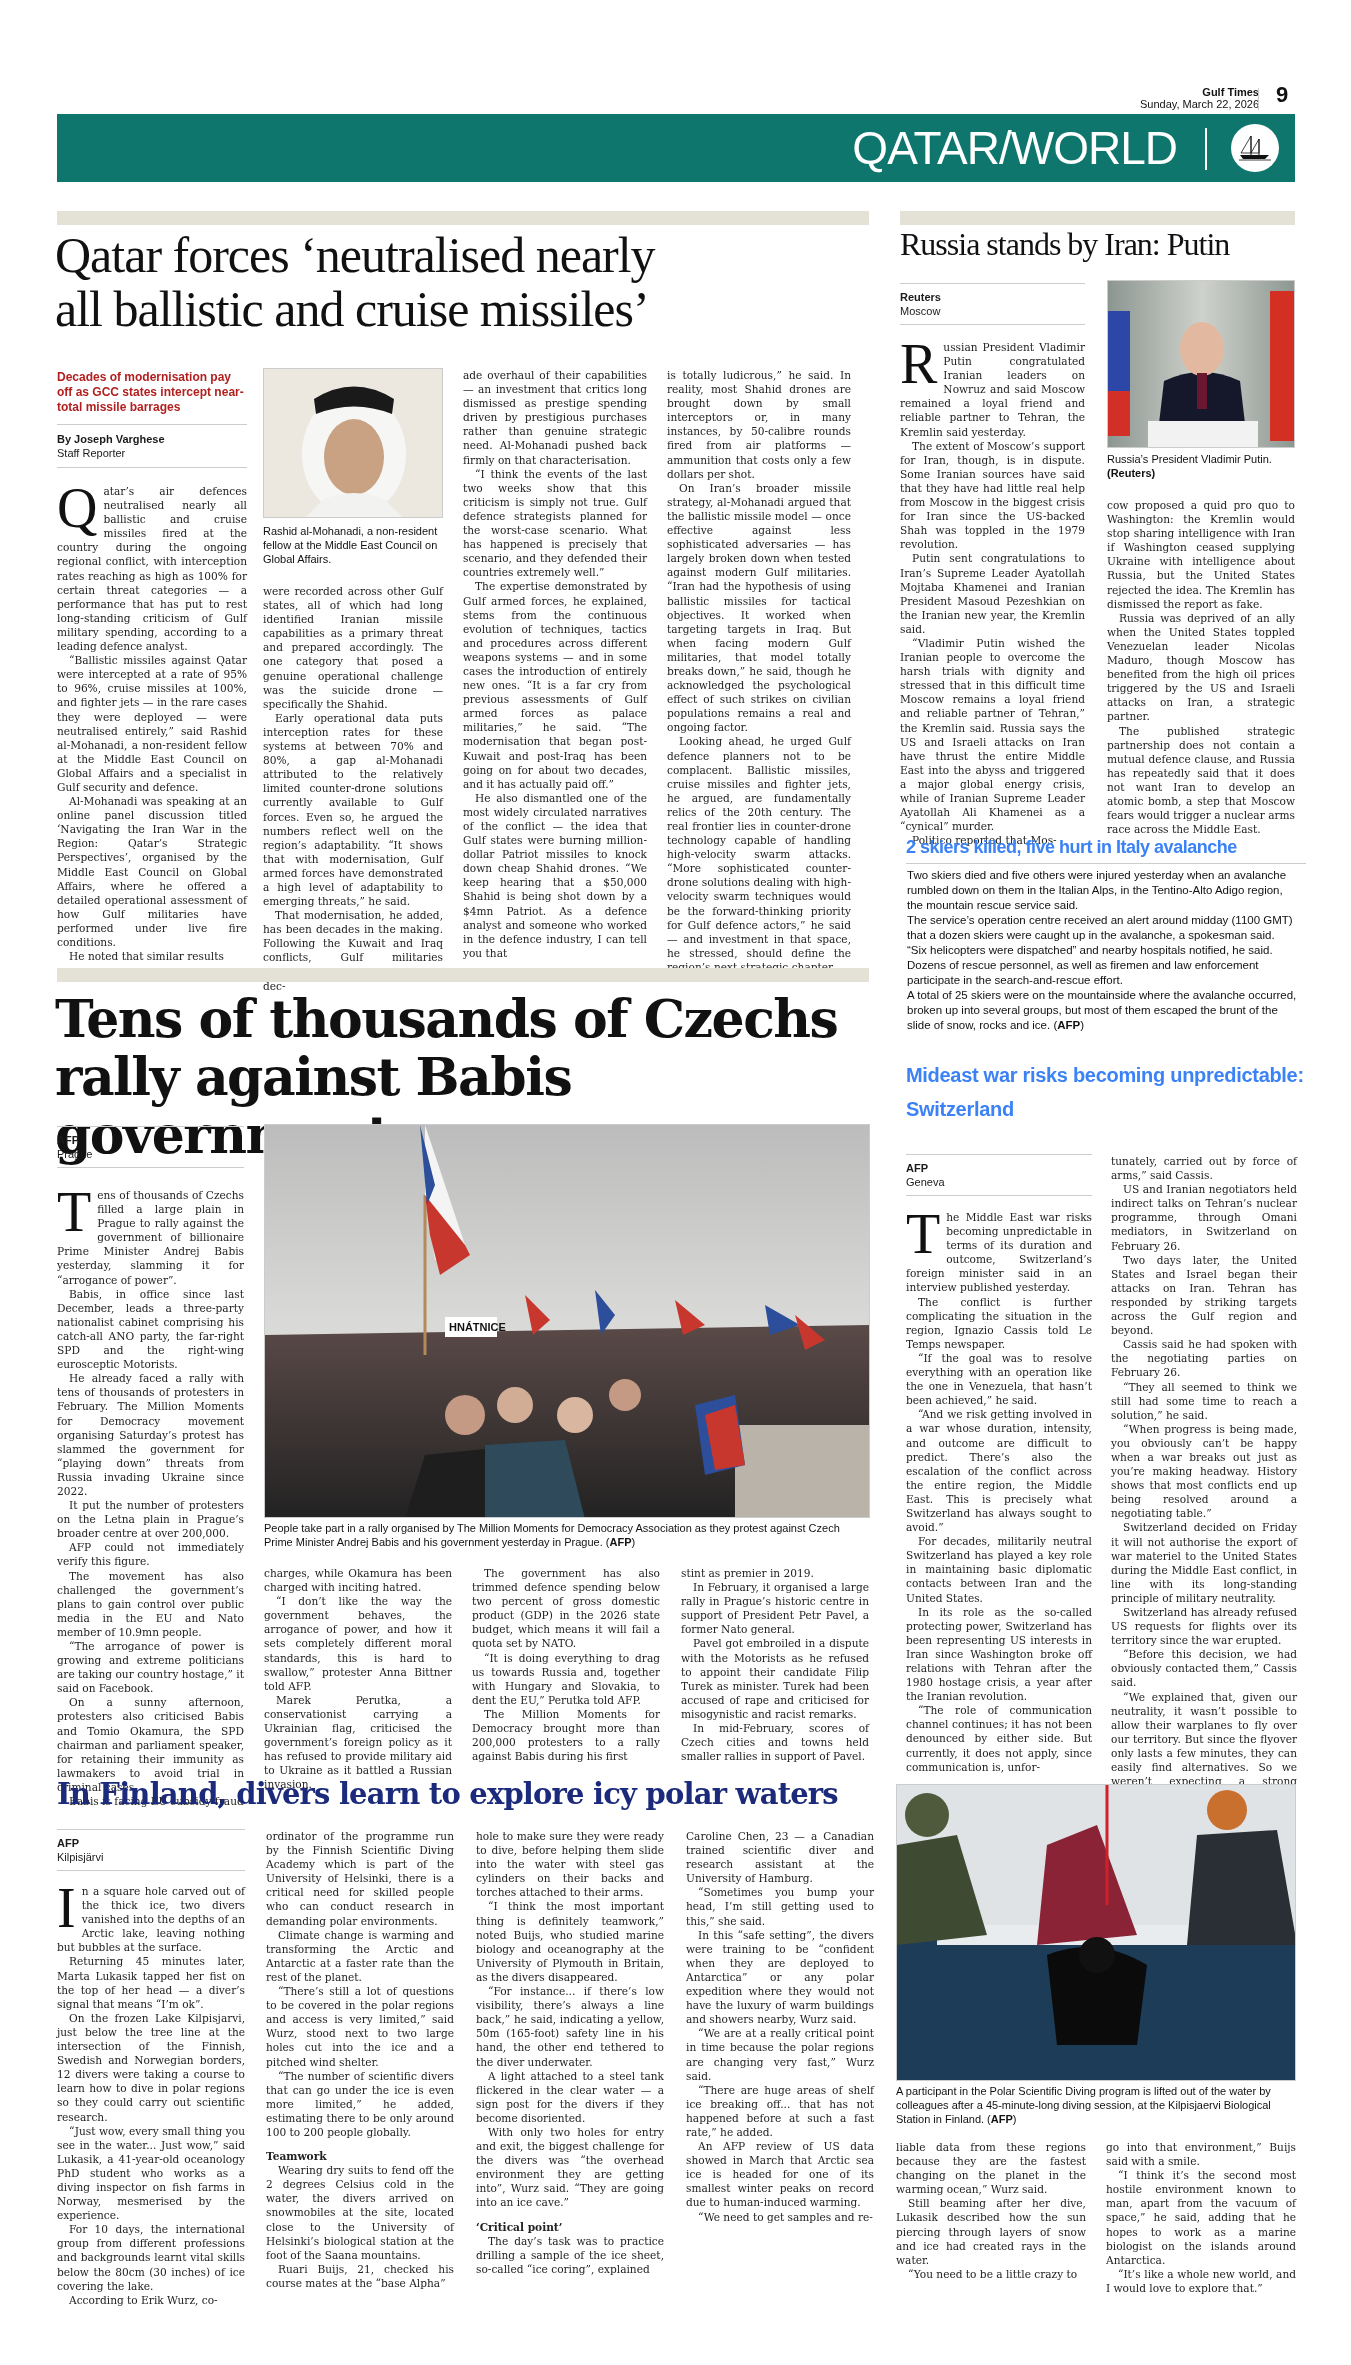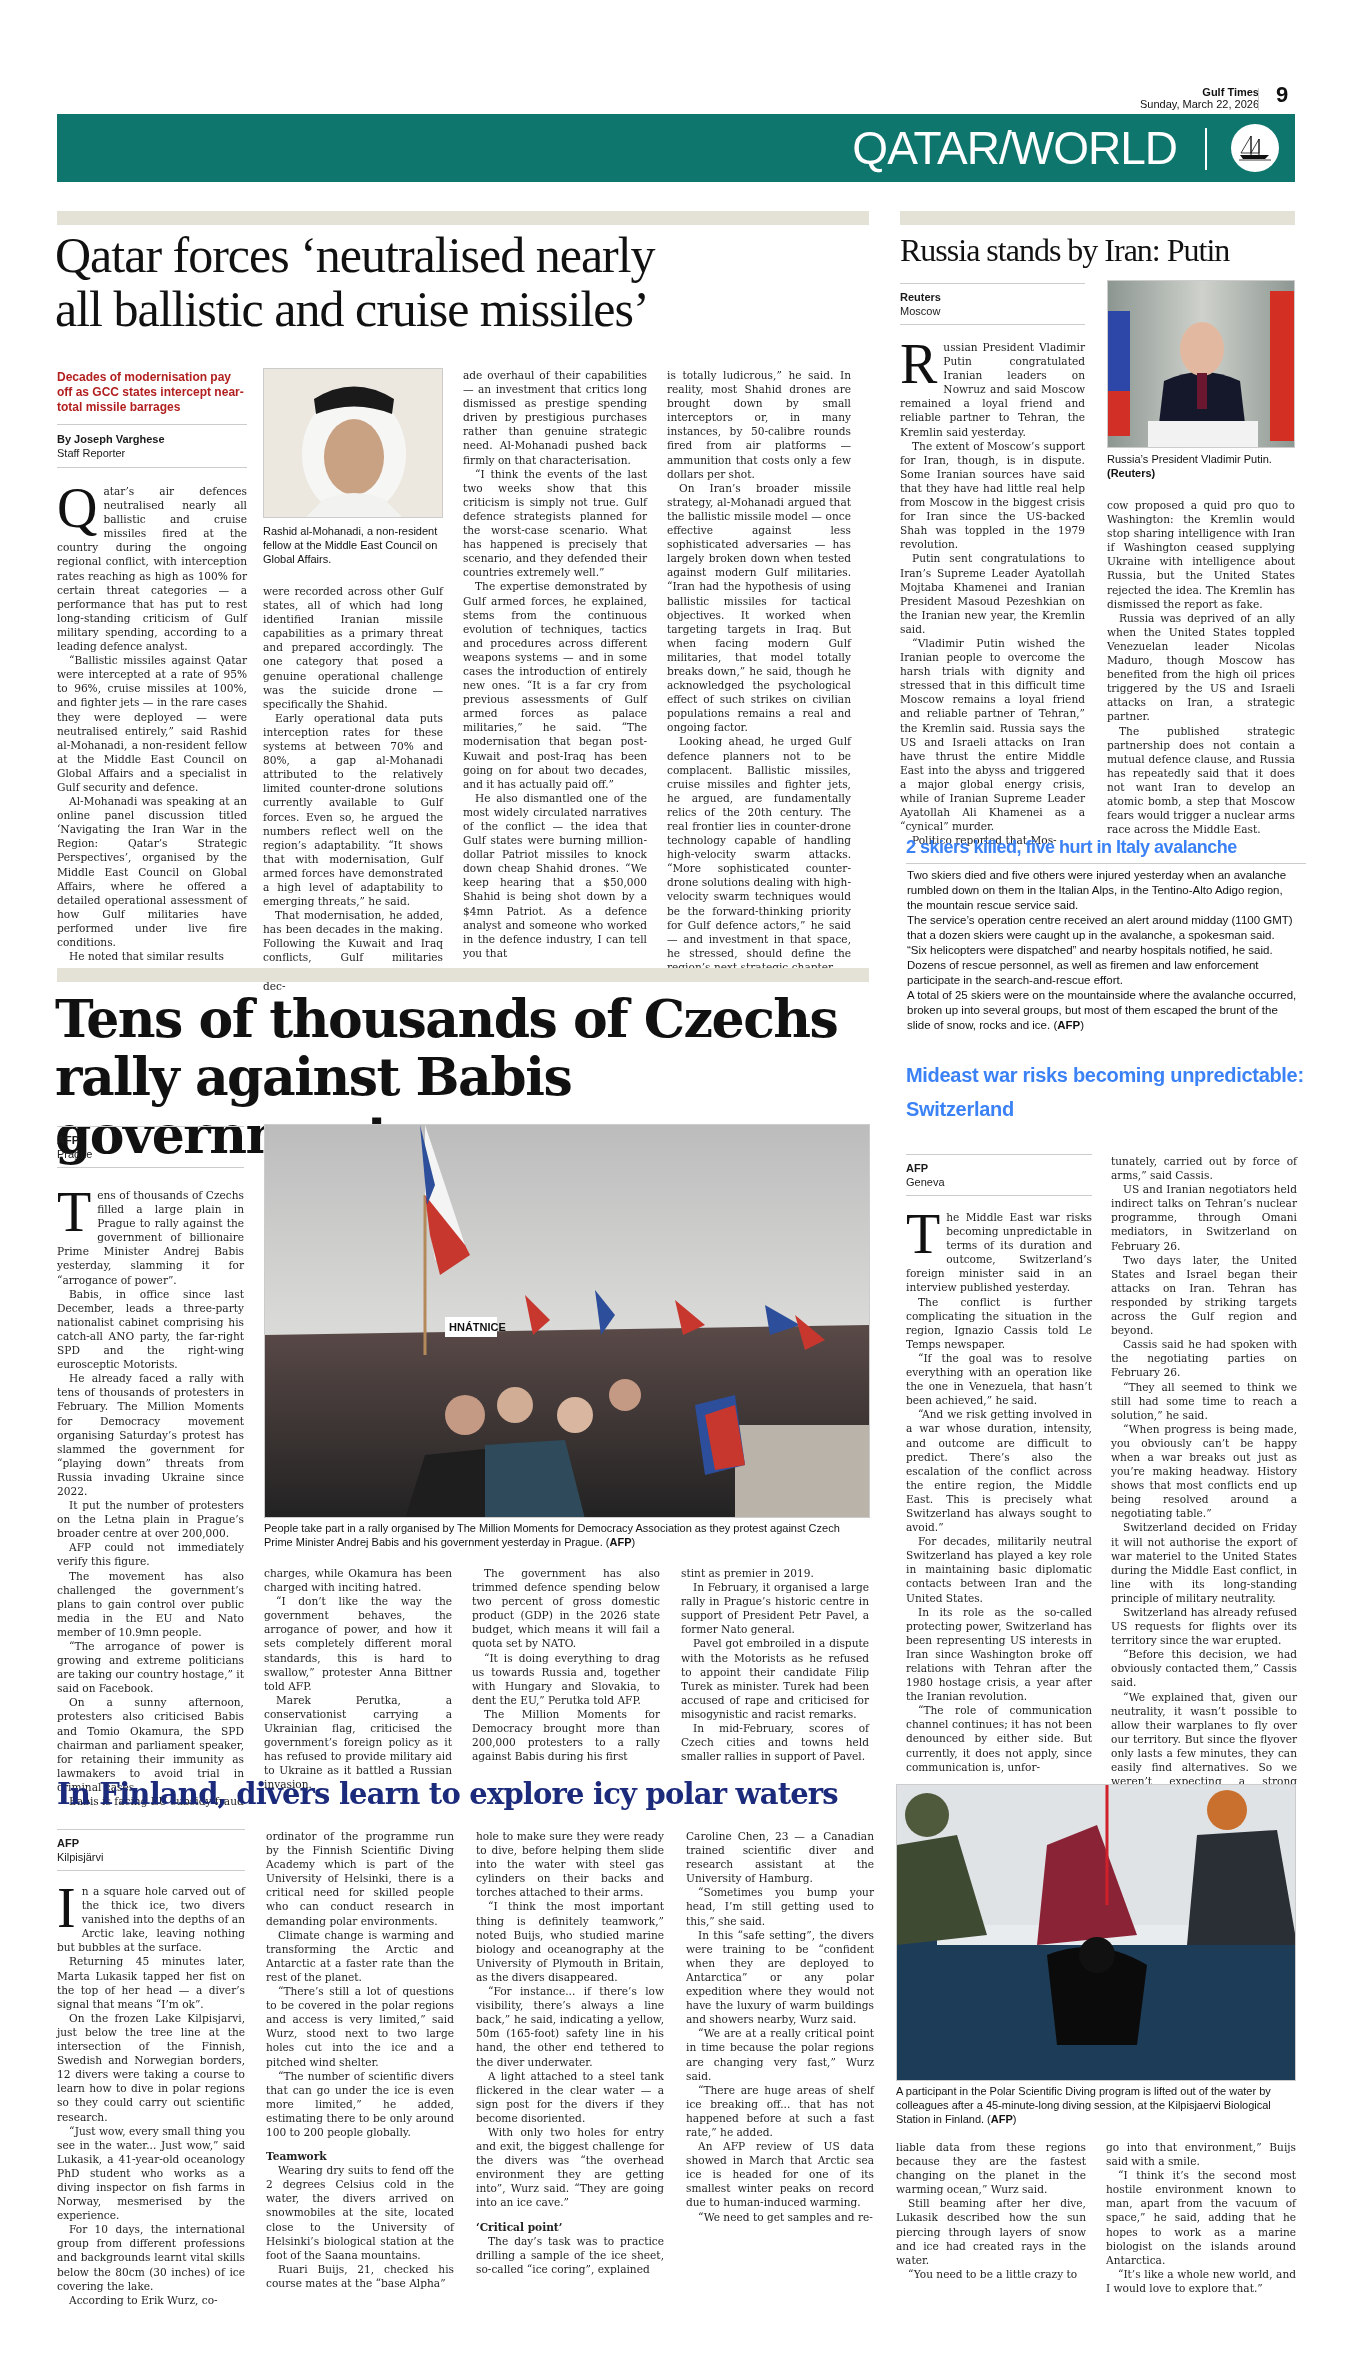--- a/index.html
+++ b/index.html
@@ -96,21 +96,21 @@
   <p>The expertise demonstrated by Gulf armed forces, he explained, stems from the continuous evolution of techniques, tactics and procedures across different weapons systems — and in some cases the introduction of entirely new ones. “It is a far cry from previous assessments of Gulf armed forces as palace militaries,” he said. “The modernisation that began post-Kuwait and post-Iraq has been going on for about two decades, and it has actually paid off.”</p>
   <p>He also dismantled one of the most widely circulated narratives of the conflict — the idea that Gulf states were burning million-dollar Patriot missiles to knock down cheap Shahid drones. “We keep hearing that a $50,000 Shahid is being shot down by a $4mn Patriot. As a defence analyst and someone who worked in the defence industry, I can tell you that</p>
 </div>
 <div class="abs col" style="left:667px; top:368px; width:184px;">
   <p class="first">is totally ludicrous,” he said. In reality, most Shahid drones are brought down by small interceptors or, in many instances, by 50-calibre rounds fired from air platforms — ammunition that costs only a few dollars per shot.</p>
   <p>On Iran’s broader missile strategy, al-Mohanadi argued that the ballistic missile model — once effective against less sophisticated adversaries — has largely broken down when tested against modern Gulf militaries. “Iran had the hypothesis of using ballistic missiles for tactical objectives. It worked when targeting targets in Iraq. But when facing modern Gulf militaries, that model totally breaks down,” he said, though he acknowledged the psychological effect of such strikes on civilian populations remains a real and ongoing factor.</p>
   <p>Looking ahead, he urged Gulf defence planners not to be complacent. Ballistic missiles, cruise missiles and fighter jets, he argued, are fundamentally relics of the 20th century. The real frontier lies in counter-drone technology capable of handling high-velocity swarm attacks. “More sophisticated counter-drone solutions dealing with high-velocity swarm techniques would be the forward-thinking priority for Gulf defence actors,” he said — and investment in that space, he stressed, should define the region’s next strategic chapter.</p>
 </div>
 
 <div class="abs tint-bar" style="left:900px; top:211px; width:395px;"></div>
-<div class="abs headline-lite" style="left:900px; top:230px; width:400px; font-size:32px; line-height:40px;">Russia stands by Iran: Putin</div>
+<div class="abs headline-lite" style="left:900px; top:224px; width:400px; font-size:32px; line-height:40px;">Russia stands by Iran: Putin</div>
 <div class="abs byline" style="left:900px; top:283px; width:185px;">
   <span class="agency">Reuters</span>
   <span>Moscow</span>
 </div>
 <div class="abs photo" style="left:1107px; top:280px; width:188px; height:168px;">
   <svg width="188" height="168" viewBox="0 0 188 168">
     <rect width="188" height="168" fill="#9aa39f"></rect>
     <rect x="0" y="0" width="188" height="168" fill="url(#curtain)"></rect>
     <defs>
       <linearGradient id="curtain" x1="0" x2="1">

